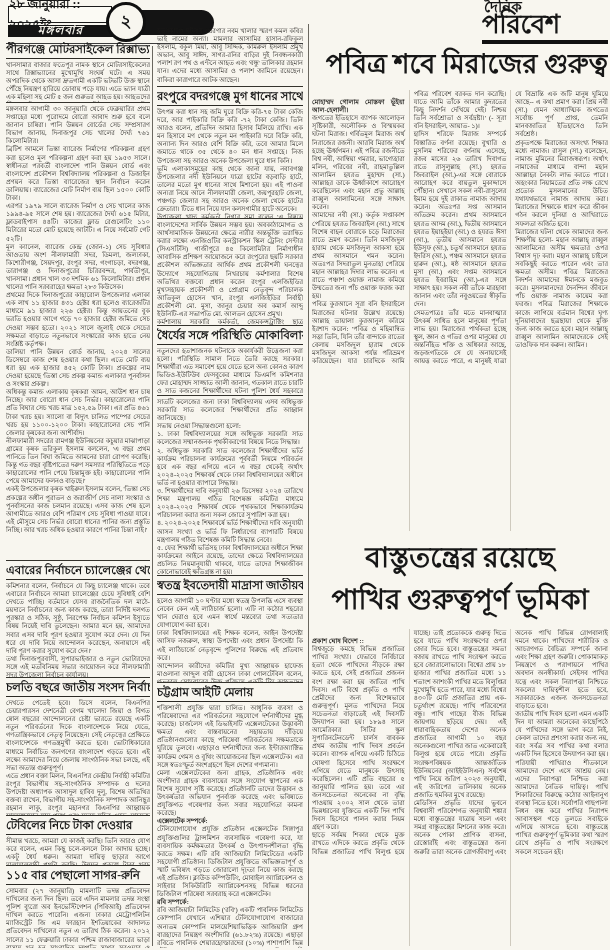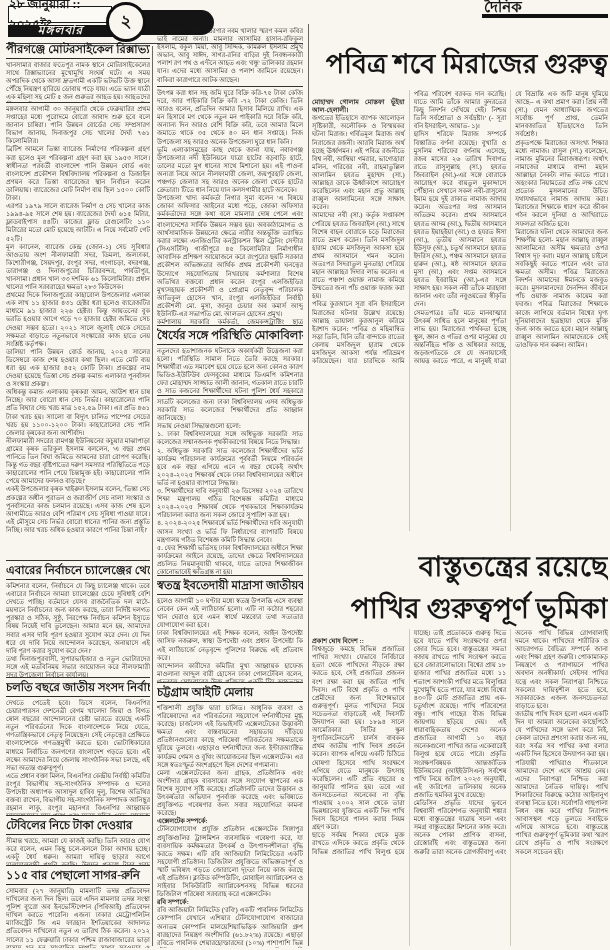--- a/index.html
+++ b/index.html
@@ -35,40 +35,41 @@
   .body{font-size:6.5px;line-height:8.1px;text-align:justify;white-space:pre-line;color:#1c1b18;}
   .lead{overflow:hidden;box-sizing:border-box;}
   .subhl{font-weight:bold;}
   
   .r1-headline{position:absolute;left:312px;top:42px;width:296px;height:46px;overflow:hidden;
                font-size:27px;font-weight:900;text-align:right;line-height:45px;white-space:nowrap;}
   .r1-body{position:absolute;left:312px;top:90px;width:296px;height:441px;overflow:hidden;
            column-count:3;column-gap:9px;column-rule:1px solid #cfcabe;
            font-size:6.5px;line-height:8.1px;text-align:justify;white-space:pre-line;color:#1c1b18;}
   .r2-headline{position:absolute;left:312px;top:537px;width:296px;height:88px;overflow:hidden;
-               font-weight:900;text-align:right;margin-top:9px;}
+               font-weight:900;text-align:center;}
   .r2-headline div{font-size:28px;line-height:42px;white-space:nowrap;overflow:hidden;}
   .r2-body{position:absolute;left:312px;top:629px;width:296px;height:317px;overflow:hidden;
            column-count:3;column-gap:9px;column-rule:1px solid #cfcabe;
            font-size:6.5px;line-height:8.1px;text-align:justify;white-space:pre-line;color:#1c1b18;}
   .byline{font-weight:bold;}
 </style>
 </head>
 <body>
 
 <div class="page">
 
   <div class="date-box">২৮ জানুয়ারী :: ২০২৫ইং</div>
   <div class="weekday-bar">মঙ্গলবার</div>
   <div class="header-pill"></div>
   <div class="page-circle">২</div>
   <div class="header-rule"></div>
 
   <div class="masthead">
     <div class="m-top">দৈনিক</div>
+    <div class="m-main">পরিবেশ</div>
     <div class="m-rule"></div>
   </div>
 
   <div class="vrule1"></div>
   <div class="vrule2"></div>
 
   <div class="col-left">
     <div class="art" style="height:60px">
       <div class="hl">পীরগঞ্জে মোটরসাইকেল রিক্সাভ্যান</div>
       <div class="body">খানসামার বাজার ফতেপুর নামক স্থানে মোটরসাইকেলের সাথে রিক্সাভ্যানের মুখোমুখি সংঘর্ষ ঘটে। এ সময় অপরদিক থেকে আসা দ্রুতগামী একটি ভটভটি উক্ত স্থানে পৌঁছে নিয়ন্ত্রণ হারিয়ে ডোবায় পড়ে যায়। এতে ভ্যান যাত্রী এক মহিলা সহ মোট ৫ জন গুরুতর আহত হয়। আহতদের পীরগঞ্জ উপজেলা স্বাস্থ্য কেন্দ্রে ভর্তি করা হয়েছে। এদিন সন্ধ্যায় এ ঘটনায় দোষী পক্ষের নিকট মোটরসাইকেল চালকগণের পরিচয় জানা যায়নি।</div>
@@ -102,20 +103,21 @@
       <div class="hl">১১৫ বার পেছালো সাগর-রুনি</div>
       <div class="body">সোমবার (২৭ জানুয়ারি) মামলাটি তদন্ত প্রতিবেদন দাখিলের জন্য দিন ছিল। তবে এদিন মামলার তদন্ত সংস্থা পুলিশ ব্যুরো অব ইনভেস্টিগেশন (পিবিআই) প্রতিবেদন দাখিল করতে পারেনি। এজন্য ঢাকার মেট্রোপলিটন ম্যাজিস্ট্রেট জি এম ফারহান ইশতিয়াকের আদালত প্রতিবেদন দাখিলের নতুন এ তারিখ ঠিক করেন। ২০১২ সালের ১১ ফেব্রুয়ারি ঢাকার পশ্চিম রাজাবাজারের ভাড়া বাসায় খুন হন সাংবাদিক দম্পতি সাগর সরওয়ার ও মেহেরুন রুনি। সাগর পেশায় ছিল মাছরাঙা টেলিভিশনের বার্তা সম্পাদকের আর রুনি এটিএন বাংলার জ্যেষ্ঠ প্রতিবেদক ছিলেন।</div>
     </div>
   </div>
 
   <div class="col-mid">
     <div class="lead" style="height:59px">
       <div class="body">হত্যাকাণ্ডে ঘটনায় প্রেরণার নবম খালার স্মরণ কমল কবির ভাই নামের অন্যা। মামলার আসামির হাসান-রফিকুল ইসলাম, বকুল মিয়া, আবু সিদ্দিক, কামরুল ইসলাম প্রমুখ অভান, আবু সাঈদ, সাগর-রনির বাড়ির দুই নিবন্ধনকারী পলাশ রণ পথ ও এন্টনে আহত এবং 'বন্ধু' তালিকার রহমান যান। এদের মধ্যে আসামির ও পলাশ জামিনে রয়েছেন। বাকিরা কারাগারে আটক আছেন।</div>
     </div>
     <div class="art sep" style="height:132px">
+      <div class="hl">রংপুরে বদরগঞ্জে মুগ ধানের সাথে</div>
       <div class="body">উৎপন্ন করা ধান সহ জমি ঘুরে বিক্রি করি-৭৫ টাকা কেজি দরে, আর পাইকারি বিক্রি করি -৭২ টাকা কেজি। তিনি আরও বলেন, প্রতিদিন আমার হিসাব মিলিয়ে রাখি। এক মন হিসাবে মণ থেকে নতুন মন পাইকারি দরে বিক্রি করি, অন্যান্য দিন আরও বেশি বিক্রি করি, তবে আমার মিলে জমাতে থাকে ৩৫ থেকে ৪০ মন ধান সপ্তাহে। নিজ উপজেলা সহ আরও অনেক উপজেলা ঘুরে ধান কিনি।
 ভূমি এলাকাসমূহের কাছ থেকে জানা যায়, নবাবগঞ্জ উপজেলার নদী ইউনিয়নে যাত্রা হাটের বড়বাড়ি হাটে, তালের মতো মুগ ধানের সাথে মিশানো হয়। এই পাওনা অন্যরা নিয়ে আনে নীলফামারী জেলা, জয়পুরহাট জেলা, পঞ্চগড় জেলার সহ আরও অনেক জেলা থেকে হাটের ক্রেতারা। টিতে ধান নিয়ে যান কলসগামীর হাটে অনেকে।
 উপজেলা খাদ্য কর্মকর্তা নিগার সুমা বলেন 'এ বিষয়ে জোকা অফিসার আইনের মধ্যে পড়ে, জোকা অফিসার কর্মকর্তাদের সঙ্গে কথা বলে মামলার দোষ পেলে এবং শাস্তিযোগ্য অপরাধ হলে আইনগত ব্যবস্থা নেওয়া হবে। উপজেলা নির্বাহী অফিসার- মো. মিজানুর রহমান বলেন, এদিকে তাৎপর্যপূর্ণ আইনগত ব্যবস্থা গ্রহণ করা হবে।</div>
     </div>
     <div class="art sep" style="height:107px">
       <div class="body">বাংলাদেশের সার্বিক উন্নয়ন সম্ভব হয়। অবকাঠামোগত ও আর্থসামাজিক উন্নয়নের ক্ষেত্রে নারীর অন্তর্ভুক্তি তরান্বিত করার লক্ষ্যে এনজিওটির কনস্ট্রাকশন স্কিল ট্রেনিং সেন্টার (সিএসটিসি) গাজীপুরে ৪৫ কিলোমিটার নির্মাণাধীন আবাসিক প্রশিক্ষণ আয়োজনে করে রংপুরের ছয়টি সরকার প্রকৌশল অভিজ্ঞতার আর্থিক প্রথম প্রকৌশলী ঘনত্বের উদ্যোগে সহযোগিতায় নিখরচায় কর্মশালার বিশেষ অতিথির বক্তব্যে প্রধান করেন রংপুর এলজিইডির মুখ্যসহায়ক প্রকৌশলী ও প্রোগ্রাম নেতৃবৃন্দ পরিচালক আতিকুল হোসেন খান, রংপুর এলজিইডির নির্বাহী প্রকৌশলী মো. মুসা, জানুর চেয়ার অব কমার্স আব্দু ইউনিটি-এর সভাপতি মো. আলতন হোসেন প্রমুখ।
 কর্মশালায় সরকারি কর্মকর্তা, জেমকন্সট্রাক্টিং ছাত্র অংশগ্রহণকারী প্রকৌশলী, ঠিকাদার প্রতিনিধি ও নানাপ্রতিনিধিত্বমূলক চাকরিজীবী ছিলেন। উল্লেখ্য, কর্মজীবনে ১৬ জন (৫৫ জন পুরুষ ও ৪৫ জন নারী) এলজিইডির শ্রমিক অংশগ্রহণ করেন।</div>
     </div>
     <div class="art sep" style="height:70px">
       <div class="hl">ধৈর্যের সঙ্গে পরিস্থিতি মোকাবিলায়</div>

